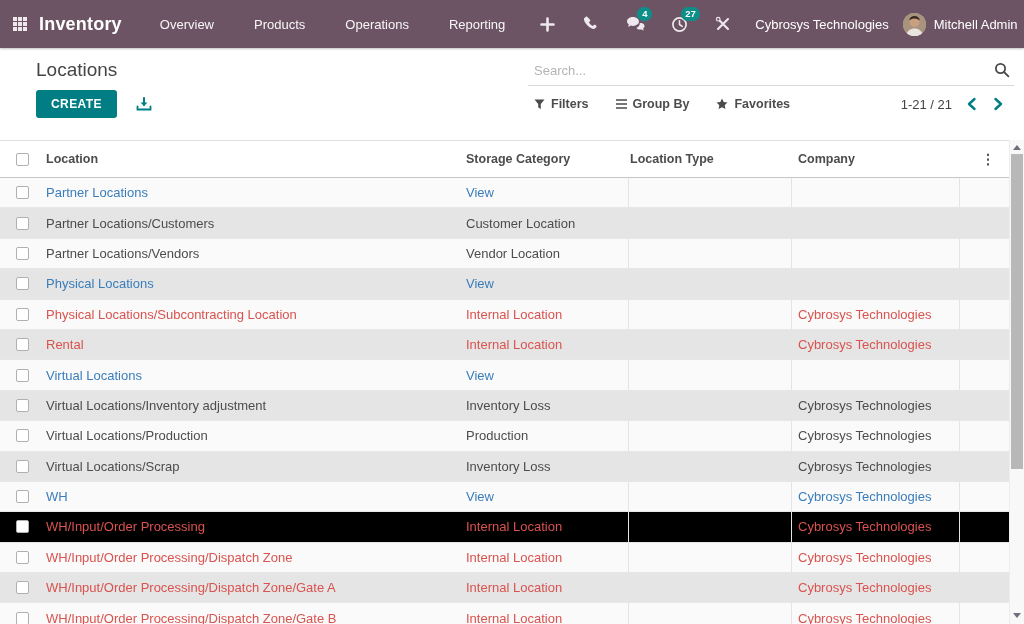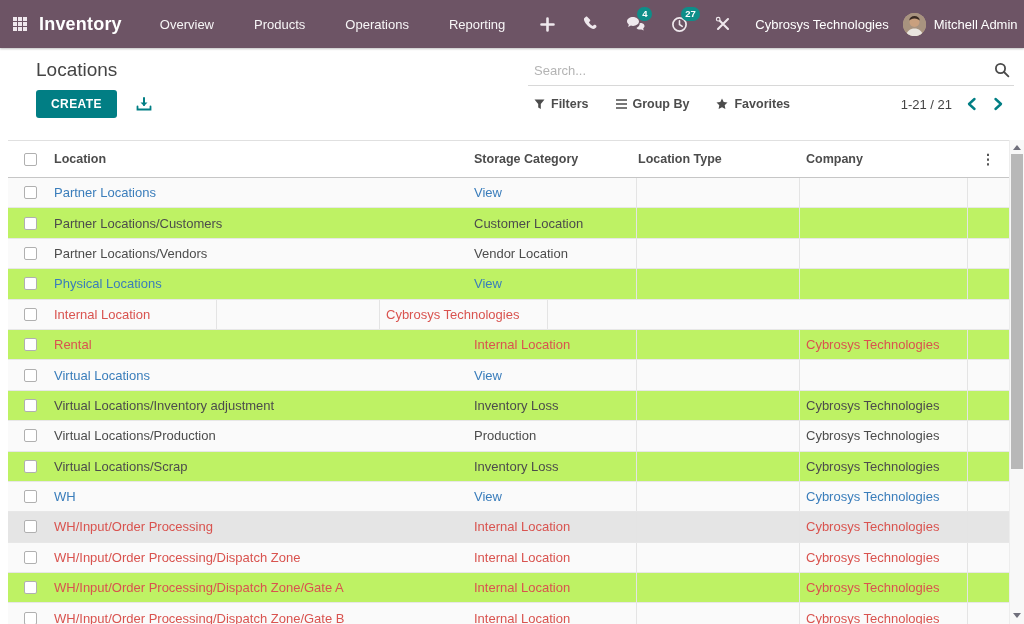--- a/index.html
+++ b/index.html
@@ -46,39 +46,39 @@
   .export-btn { margin-left: 19px; cursor: pointer; display: flex; align-items: center; }
   .view-controls { position: absolute; left: 514px; display: flex; align-items: center; gap: 27px; }
   .vc-item { display: flex; align-items: center; gap: 6px; font-size: 12.5px; font-weight: 700;
     color: #4c4c4c; cursor: pointer; }
   .pager { margin-left: auto; display: flex; align-items: center; }
   .pager-value { font-size: 13px; color: #444; cursor: pointer; }
   .pager-nav { display: flex; align-items: center; margin-left: 14px; gap: 16px; }
   .pager-arrow { cursor: pointer; display: flex; align-items: center; }
 
   
-  .list-view { position: absolute; top: 140px; left: 0; width: 1009px; bottom: 0; overflow: hidden; padding-left: 8px; }
+  .list-view { position: absolute; top: 140px; left: 0; width: 1009px; bottom: 0; overflow: hidden; }
   .list-header { display: flex; height: 38px; align-items: center; border-top: 1px solid #e0e0e0;
     border-bottom: 1px solid #c6c6c6; background: #fff; }
   .list-header .hcell { font-size: 12.5px; font-weight: 700; color: #4c4c4c; cursor: pointer; }
   .cell { flex: 0 0 auto; display: flex; align-items: center; height: 100%; overflow: hidden; white-space: nowrap; }
   .c-check { width: 40px; padding-left: 16px; }
   .c-loc { width: 420px; padding-left: 6px; }
   .c-type { width: 168px; padding-left: 6px; }
   .c-storage { width: 164px; padding-left: 6px; }
   .c-company { width: 168px; padding-left: 6px; }
   .c-opts { flex: 1 1 auto; justify-content: flex-end; padding-right: 14px; }
   .dots-icon { font-size: 14px; font-weight: 700; color: #555; cursor: pointer; line-height: 1; }
 
   .checkbox { width: 13px; height: 13px; border: 1px solid #b0b0b0; border-radius: 2px; background: #fff; cursor: pointer; }
 
   .list-row { display: flex; height: 30.4px; align-items: center; border-bottom: 1px solid #e7e7e7;
-    font-size: 13px; cursor: pointer; background: #bef264; }
+    font-size: 13px; cursor: pointer; background: #e5e5e5; }
   .list-row:nth-child(odd) { background: #fafafa; }
-  .list-row.highlighted { background: #e5e5e5; }
+  .list-row.highlighted { background: #000000; }
   .list-row .c-storage { border-left: 1px solid #e4e4e4; border-right: 1px solid #e4e4e4; }
   .list-row .c-company { border-right: 1px solid #e4e4e4; }
   .tone-blue .txt { color: #3a7dbb; }
   .tone-red .txt { color: #d9534f; }
   .tone-dark .txt { color: #4c4c4c; }
 
   
   .scrollbar { position: absolute; top: 140px; right: 0; width: 15px; bottom: 0;
     background: #f8f8f8; border-left: 1px solid #ededed; }
   .sb-btn { position: absolute; left: 0; width: 100%; height: 14px; display: flex;
@@ -289,20 +289,23 @@
             <span class="txt">View</span>
           </div>
           <div class="cell c-storage"></div>
           <div class="cell c-company"></div>
           <div class="cell c-opts"></div>
         </div>
         <div class="list-row tone-red">
           <div class="cell c-check">
             <div class="checkbox"></div>
           </div>
+          <div class="cell c-loc">
+            <span class="txt">Physical Locations/Subcontracting Location</span>
+          </div>
           <div class="cell c-type">
             <span class="txt">Internal Location</span>
           </div>
           <div class="cell c-storage"></div>
           <div class="cell c-company">
             <span class="txt">Cybrosys Technologies</span>
           </div>
           <div class="cell c-opts"></div>
         </div>
         <div class="list-row tone-red">

